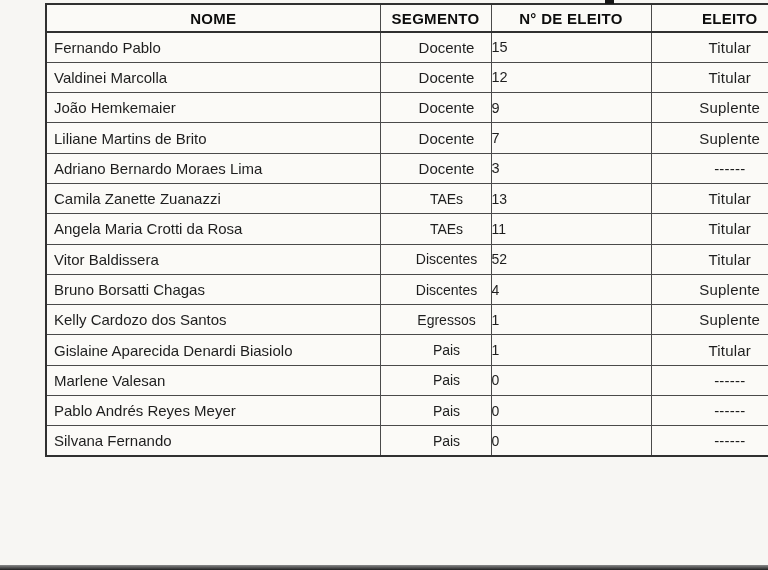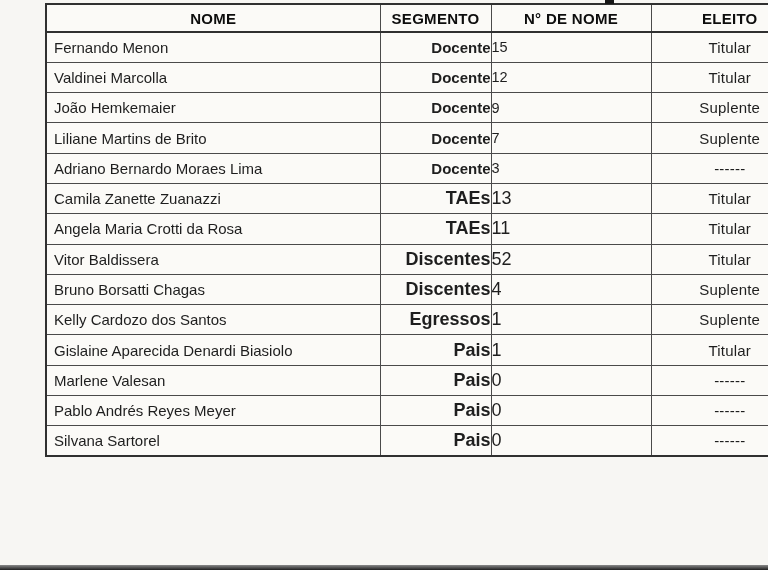--- a/index.html
+++ b/index.html
@@ -48,34 +48,33 @@
   }
   tbody td{height:30.3px;}
   td.name-cell{
     font-size:15px;
     padding-left:7px;
     text-align:left;
   }
   td.segment-cell{
     font-size:15px;
     padding-left:22px;
-    text-align:right;
-    font-weight:bold;
+    text-align:center;
   }
   td.votes-cell{
     font-size:14.5px;
   }
   td.elected-cell{
     font-size:15px;
     text-align:center;
     letter-spacing:.2px;
   }
   tr.alt-font td.segment-cell,
   tr.alt-font td.votes-cell{
-    font-size:18px;
+    font-size:14px;
   }
   
   .bottom-band{
     position:absolute;left:0;bottom:0;
     width:768px;height:5px;
     background:linear-gradient(#8a8a8a,#1f1f1f);
   }
   .top-tick{
     position:absolute;left:605px;top:0;
     width:9px;height:4px;
@@ -90,27 +89,27 @@
     <colgroup>
       <col class="c1">
         <col class="c2">
         <col class="c3">
         <col class="c4">
     </colgroup>
     <thead>
       <tr>
         <th>NOME</th>
         <th>SEGMENTO</th>
-        <th>N° DE NOME</th>
+        <th>N° DE ELEITO</th>
         <th>ELEITO</th>
       </tr>
     </thead>
     <tbody>
         <tr>
-    <td class="name-cell">Fernando Menon</td>
+    <td class="name-cell">Fernando Pablo</td>
     <td class="segment-cell">Docente</td>
     <td class="votes-cell">15</td>
     <td class="elected-cell">Titular</td>
   </tr>
         <tr>
     <td class="name-cell">Valdinei Marcolla</td>
     <td class="segment-cell">Docente</td>
     <td class="votes-cell">12</td>
     <td class="elected-cell">Titular</td>
   </tr>
@@ -174,21 +173,21 @@
     <td class="votes-cell">0</td>
     <td class="elected-cell">------</td>
   </tr>
         <tr class="alt-font">
     <td class="name-cell">Pablo Andrés Reyes Meyer</td>
     <td class="segment-cell">Pais</td>
     <td class="votes-cell">0</td>
     <td class="elected-cell">------</td>
   </tr>
         <tr class="alt-font">
-    <td class="name-cell">Silvana Sartorel</td>
+    <td class="name-cell">Silvana Fernando</td>
     <td class="segment-cell">Pais</td>
     <td class="votes-cell">0</td>
     <td class="elected-cell">------</td>
   </tr>
       </tbody>
   </table>
 </div>
 
 <div class="top-tick"></div>
 <div class="bottom-band"></div>

